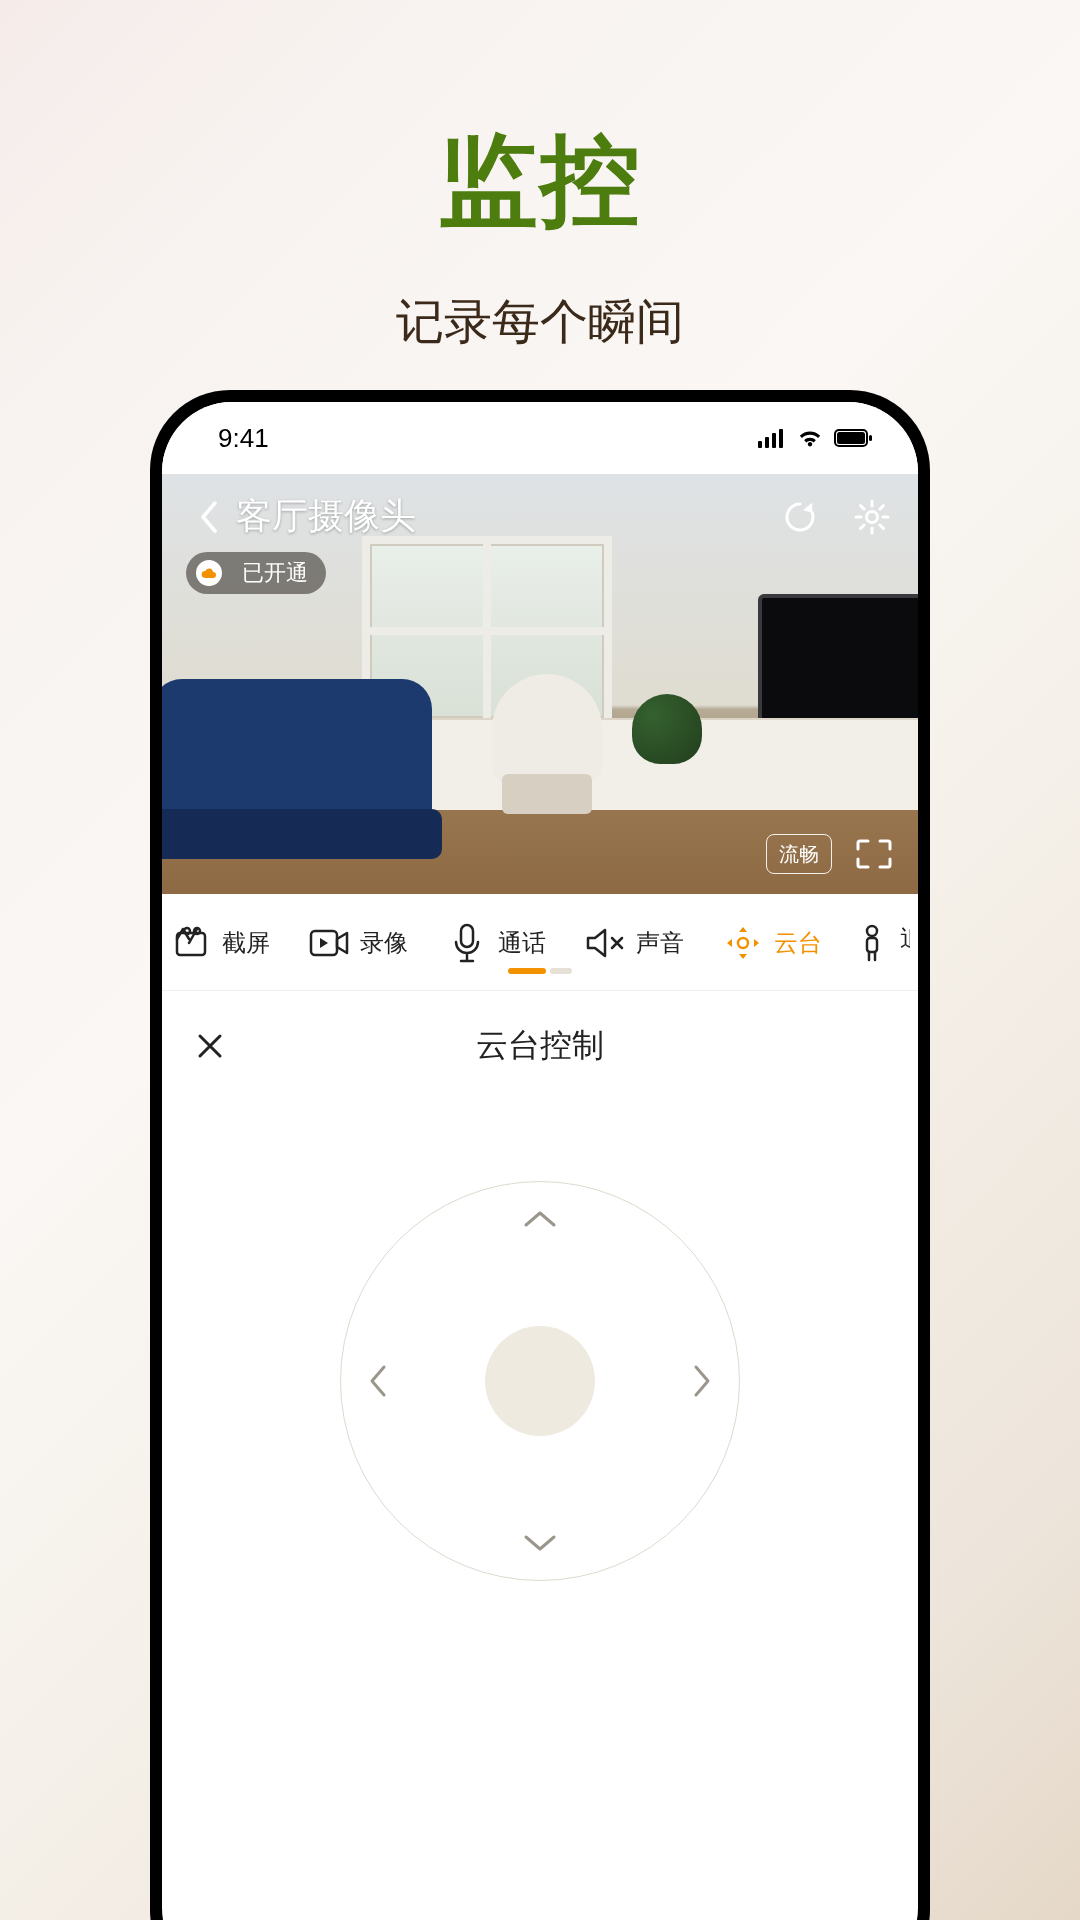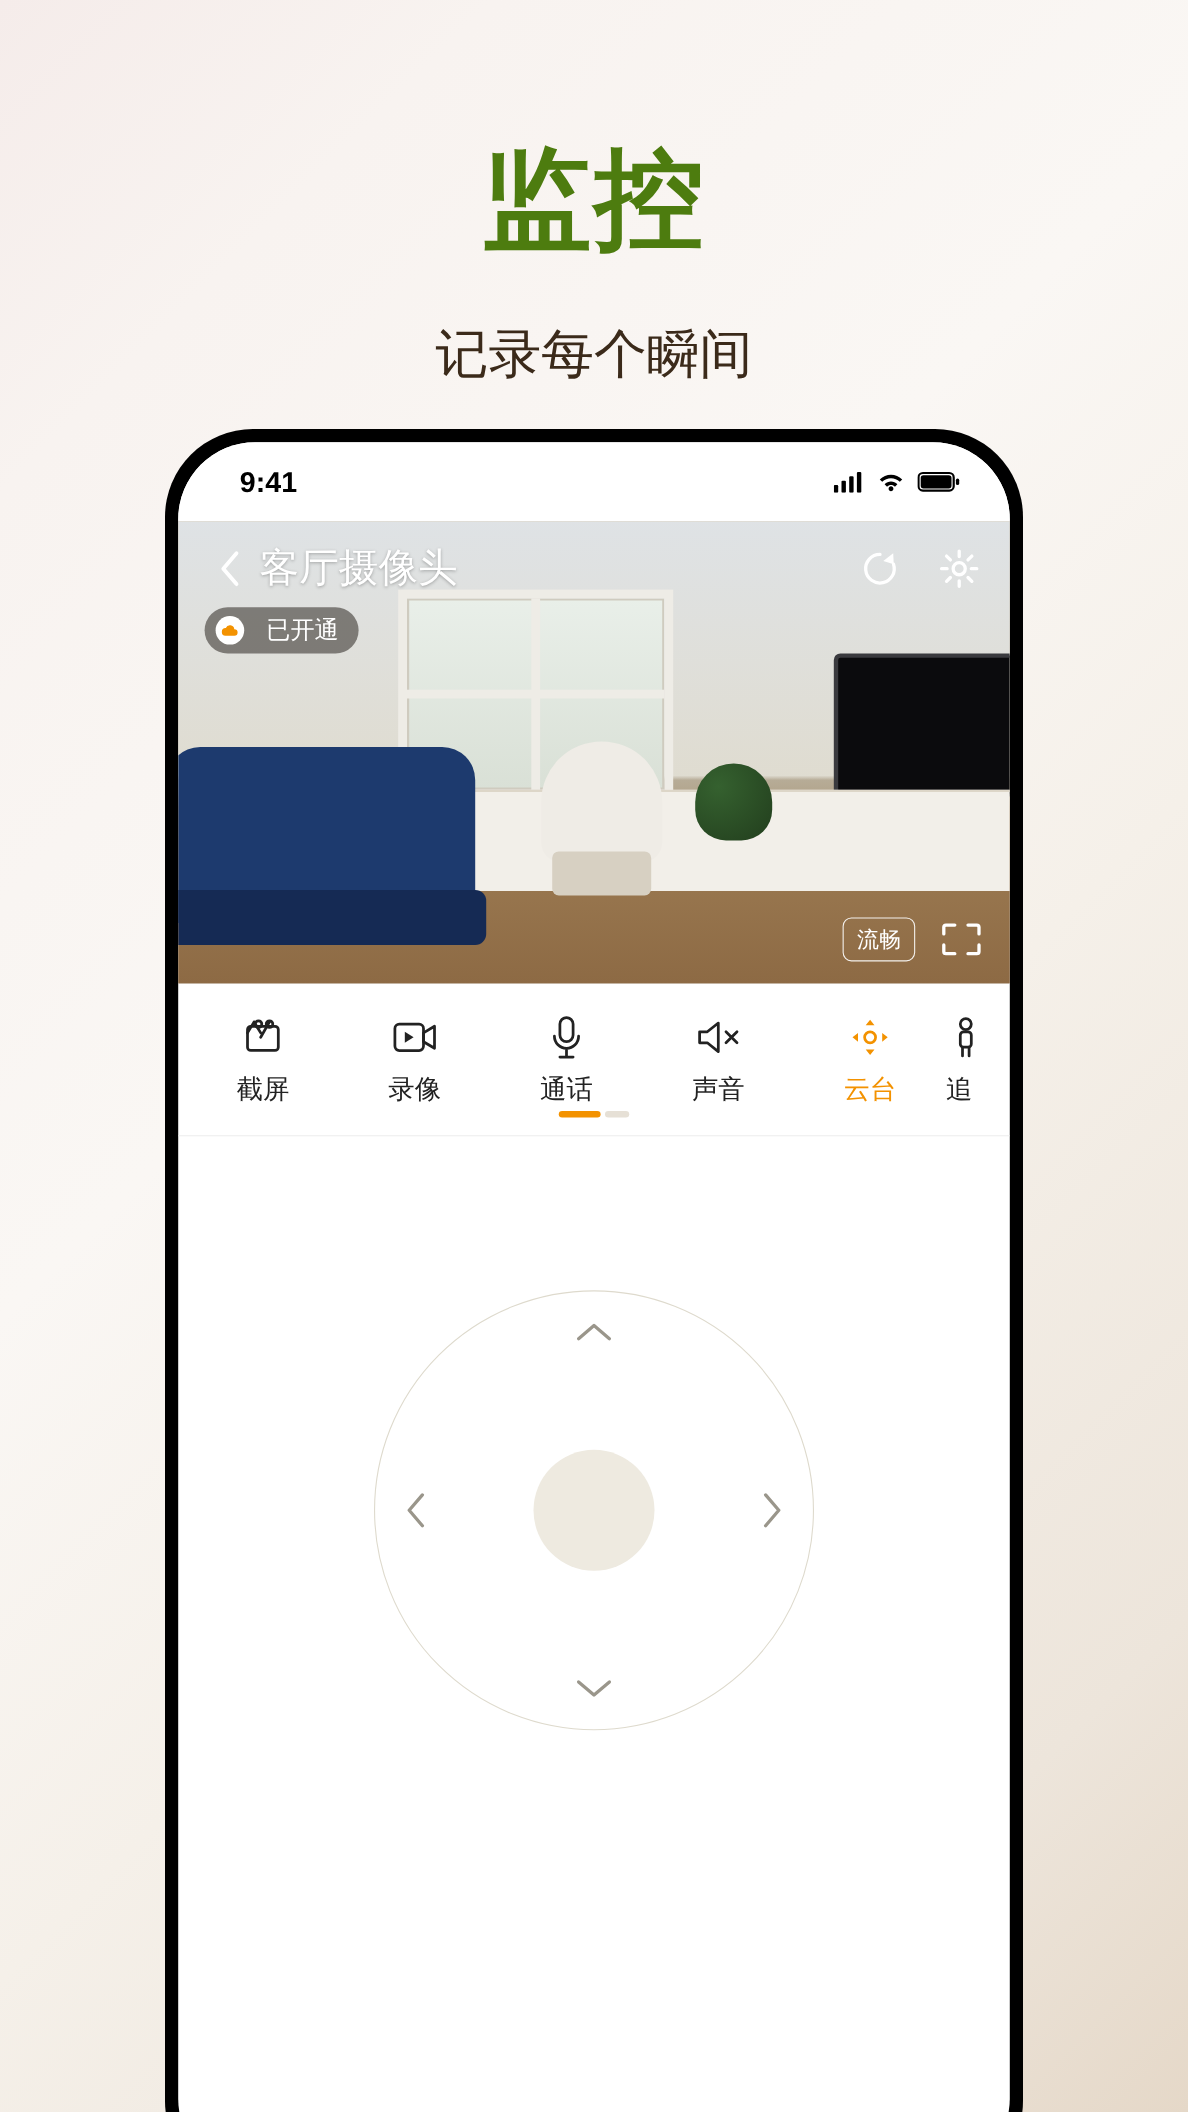--- a/index.html
+++ b/index.html
@@ -55,21 +55,21 @@
 .status-bar {
   height: 72px;
   display: flex;
   align-items: center;
   justify-content: space-between;
   padding: 0 44px 0 56px;
   background: #fff;
 }
 .status-time {
   font-size: 26px;
-  font-weight: 700;
+  font-weight: 400;
   color: #000;
 }
 .status-icons {
   display: flex;
   align-items: center;
   gap: 10px;
 }
 .icon-signal, .icon-wifi, .icon-battery {
   display: inline-block;
 }
@@ -246,21 +246,21 @@
 
 
 .action-row {
   display: flex;
   padding: 28px 8px 16px 8px;
   position: relative;
 }
 .action-item {
   flex: 1;
   display:flex;
-  flex-direction:column;
+  flex-direction:row;
   align-items:center;
   gap:10px;
   color:#222;
 }
 .action-item.active { color:#f39200;align-items:center; }
 .action-item .act-icon { width:42px; height:42px; display:flex; align-items:center; justify-content:center; }
 .action-item .act-label { font-size:24px; }
 .action-item.partial { flex:0 0 50px; overflow:hidden; align-items:flex-start; }
 .action-indicator {
   position:absolute;
@@ -459,20 +459,28 @@
         <span class="act-label">追</span>
       </div>
       <div class="action-indicator">
         <span></span>
           <span class="dim"></span>
       </div>
     </div>
     <div class="divider"></div>
 
     <div class="ptz-panel">
+      <div class="ptz-header">
+        <div class="ptz-close">
+          <svg width="28" height="28" viewBox="0 0 28 28">
+              <path d="M4 4l20 20M24 4L4 24" stroke="#222" stroke-width="3" stroke-linecap="round"></path>
+            </svg>
+        </div>
+        <div class="ptz-title">云台控制</div>
+      </div>
       <div class="ptz-wheel-wrap">
         <div class="ptz-wheel">
           <div class="ptz-center"></div>
           <div class="ptz-arrow up">
             <svg width="36" height="22" viewBox="0 0 36 22">
                 <path d="M4 18L18 6l14 12" stroke="#9a968b" stroke-width="3" fill="none" stroke-linecap="round" stroke-linejoin="round"></path>
               </svg>
           </div>
           <div class="ptz-arrow down">
             <svg width="36" height="22" viewBox="0 0 36 22">

